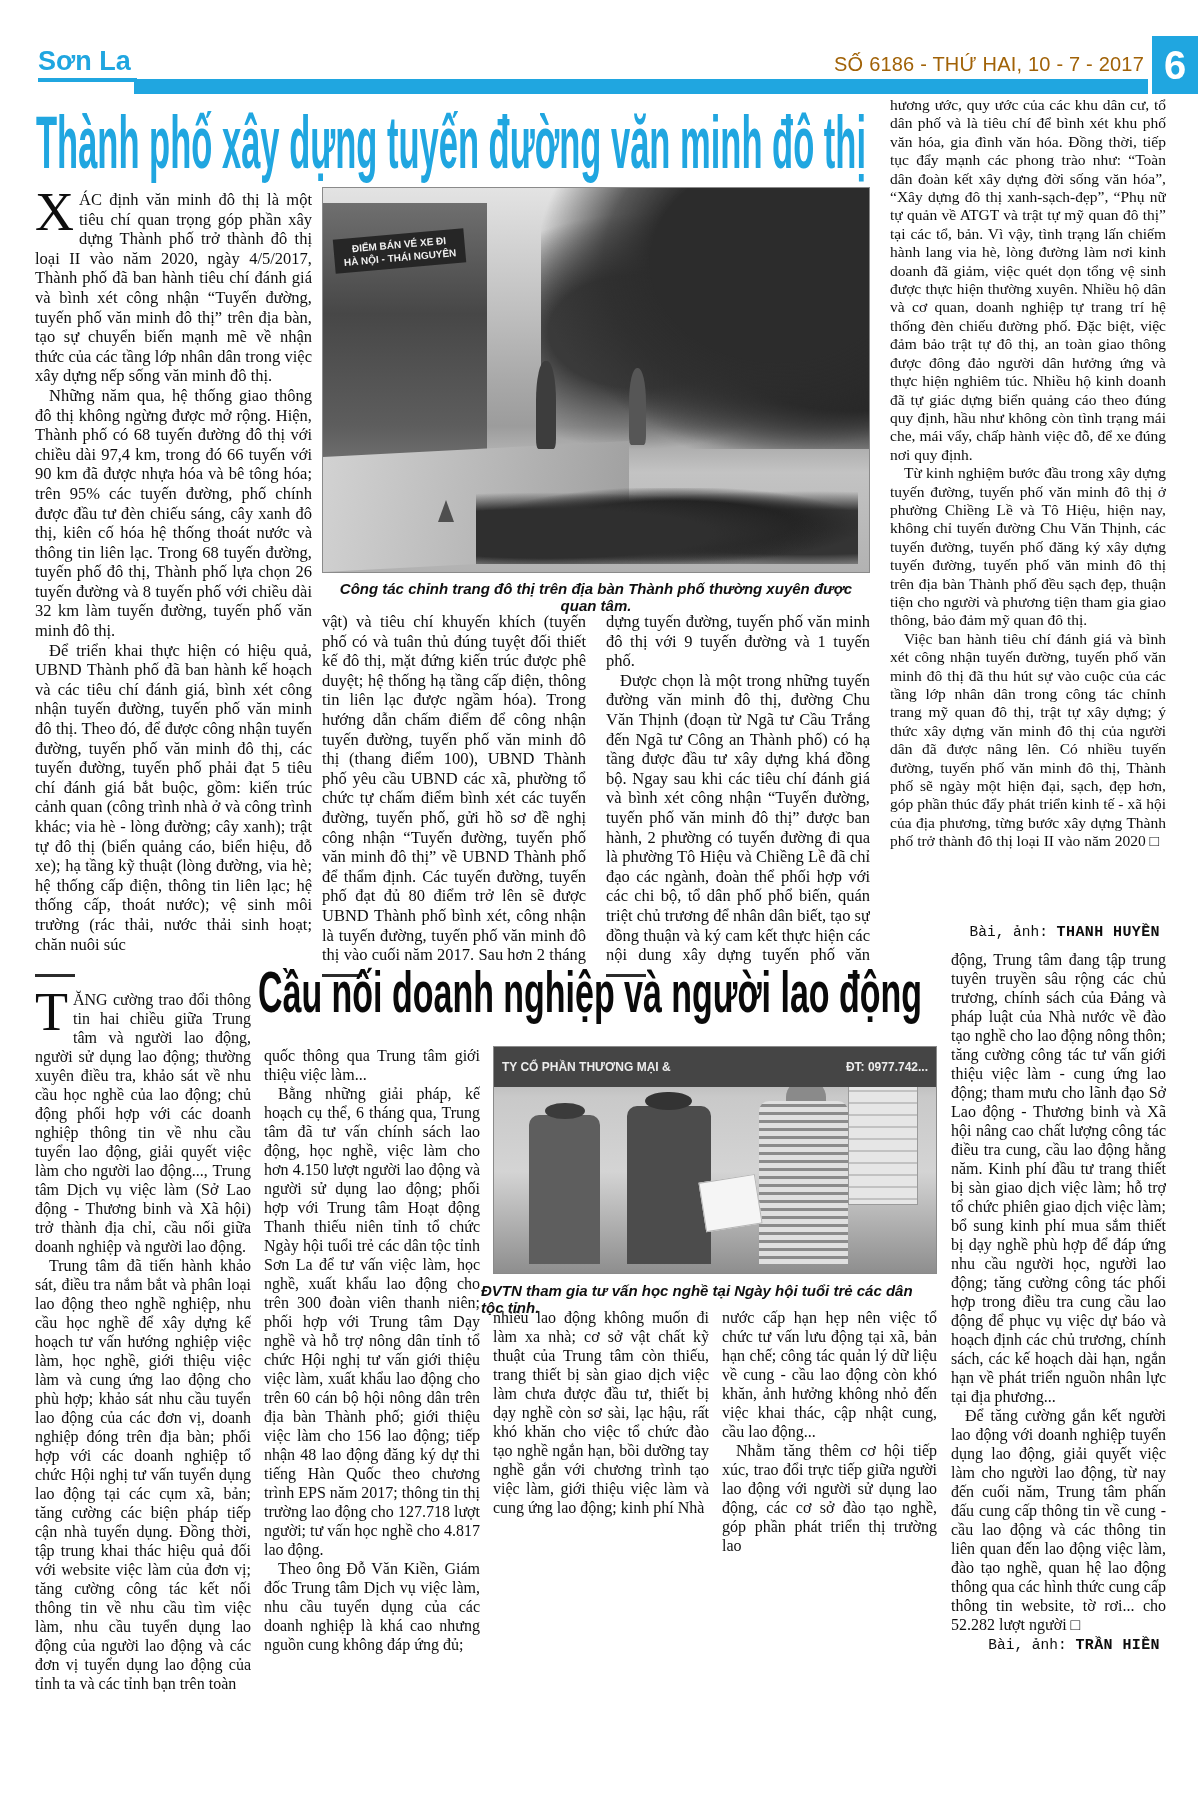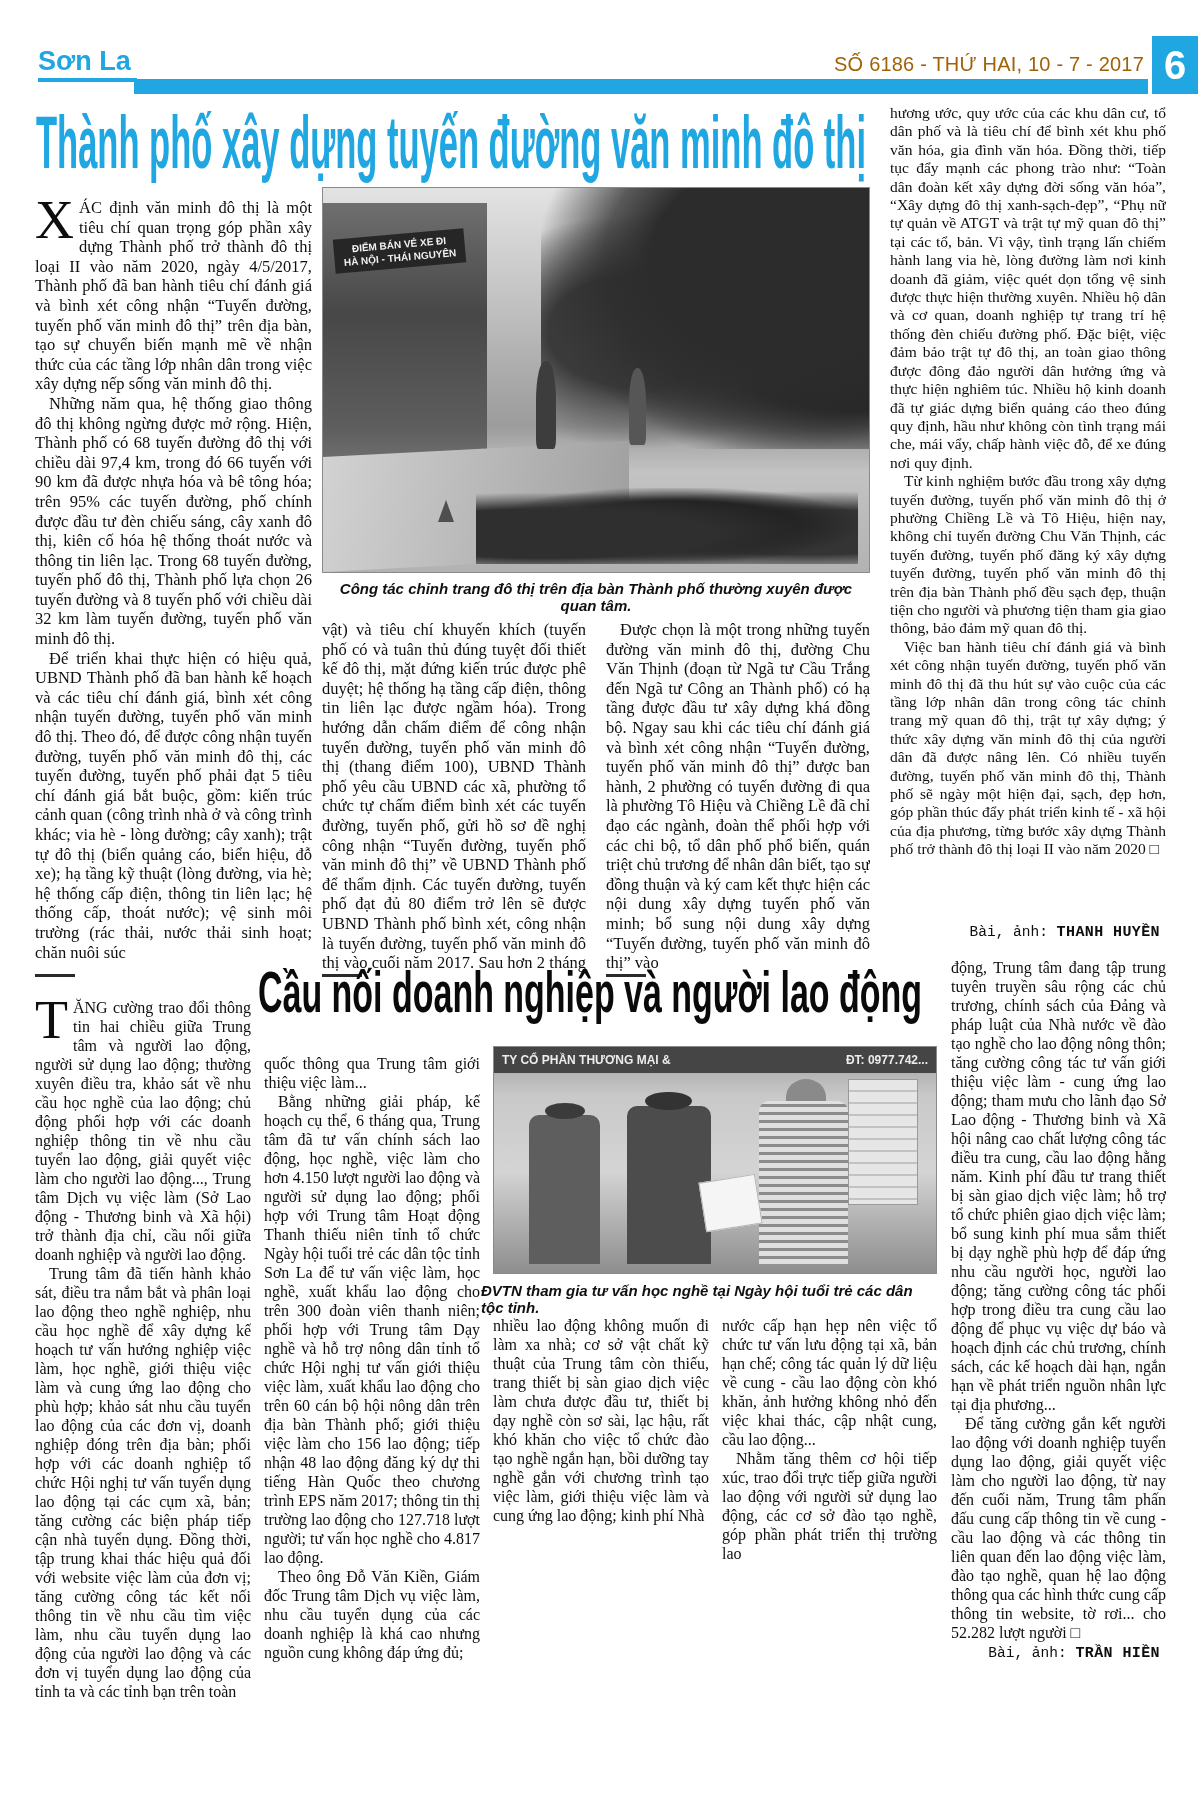--- a/index.html
+++ b/index.html
@@ -19,21 +19,21 @@
                    display:flex;align-items:center;justify-content:center;}
   .page-number-box span{color:#fff;font-family:"Liberation Sans",sans-serif;font-weight:bold;font-size:40px;line-height:1;}
 
   
   .a1-headline{position:absolute;left:34px;top:92px;overflow:visible;}
   .a1-headline text{fill:var(--accent);font-family:"Liberation Sans",sans-serif;font-weight:bold;}
   .a2-headline{position:absolute;left:256px;top:952px;overflow:visible;}
   .a2-headline text{fill:#0a0a0a;font-family:"Liberation Sans",sans-serif;font-weight:bold;}
 
   
-  .col{position:absolute;text-align:justify;overflow:hidden;line-height:19.6px;font-size:16.5px;margin-top:8px;}
+  .col{position:absolute;text-align:justify;overflow:hidden;line-height:19.6px;font-size:16.5px;}
   .col p{margin:0;}
   .col p.ind{text-indent:14px;}
   .a1-col1{left:35px;top:190px;width:277px;height:772px;}
   .a1-col2{left:322px;top:612px;width:264px;height:352px;}
   .a1-col3{left:606px;top:612px;width:264px;height:352px;}
   .a1-col4{left:890px;top:96px;width:276px;height:820px;font-size:15.5px;line-height:18.4px;}
   .a2{font-size:16px;line-height:19px;}
   .a2-col1{left:35px;top:990px;width:216px;height:726px;}
   .a2-col2{left:264px;top:1046px;width:216px;height:698px;}
   .a2-col3{left:493px;top:1308px;width:216px;height:270px;}
@@ -73,21 +73,21 @@
                radial-gradient(ellipse at 52% 48%,#222 0 42%,transparent 68%),
                radial-gradient(ellipse at 86% 58%,#343434 0 36%,transparent 66%);}
   .p1-person{position:absolute;left:39%;top:45%;width:3.6%;height:23%;background:#3d3d3d;border-radius:45% 45% 12% 12%;}
   .p1-person2{position:absolute;left:56%;top:47%;width:3.2%;height:20%;background:#565656;border-radius:45% 45% 12% 12%;}
   .p1-cone{position:absolute;left:21%;bottom:13%;width:0;height:0;
     border-left:8px solid transparent;border-right:8px solid transparent;border-bottom:22px solid #4f4f4f;}
 
   
   .a2-photo{left:493px;top:1046px;width:444px;height:228px;
     background:linear-gradient(180deg,#9d9d9d 0%,#c9c9c9 22%,#d4d4d4 55%,#8e8e8e 100%);}
-  .p2-banner{position:absolute;left:0;top:0;width:100%;height:26px;background:#454545;
+  .p2-banner{position:absolute;left:0;top:0;width:100%;height:40px;background:#454545;
     display:flex;justify-content:space-between;align-items:center;padding:0 8px;
     color:#ededed;font-family:"Liberation Sans",sans-serif;font-weight:bold;font-size:12px;}
   .p2-posters{position:absolute;right:4%;top:14%;width:16%;height:56%;background:#e6e6e6;
     background-image:repeating-linear-gradient(180deg,transparent 0 10px,#c2c2c2 10px 12px);border:1px solid #9a9a9a;}
   .p2-man-check{position:absolute;right:20%;top:24%;width:20%;height:72%;border-radius:10px 10px 0 0;
     background:repeating-linear-gradient(0deg,#e0e0e0 0 5px,#8b8b8b 5px 8px),
                repeating-linear-gradient(90deg,rgba(255,255,255,.55) 0 5px,rgba(70,70,70,.45) 5px 8px);}
   .p2-head{position:absolute;right:25%;top:14%;width:9%;height:16%;background:#8a8a8a;border-radius:50% 50% 40% 40%;}
   .p2-officer1{position:absolute;left:30%;top:26%;width:19%;height:70%;background:#4c4c4c;border-radius:10px 10px 0 0;}
   .p2-officer1 .cap{position:absolute;left:22%;top:-9%;width:56%;height:12%;background:#333;border-radius:50%;}
@@ -129,20 +129,21 @@
     <div class="p1-person2"></div>
     <div class="p1-cone"></div>
     <div class="p1-debris"></div>
   </div>
   <div class="caption a1-caption">Công tác chỉnh trang đô thị trên địa bàn Thành phố thường xuyên được quan tâm.</div>
 
   <div class="col a1-col2">
     <p>vật) và tiêu chí khuyến khích (tuyến phố có và tuân thủ đúng tuyệt đối thiết kế đô thị, mặt đứng kiến trúc được phê duyệt; hệ thống hạ tầng cấp điện, thông tin liên lạc được ngầm hóa). Trong hướng dẫn chấm điểm để công nhận tuyến đường, tuyến phố văn minh đô thị (thang điểm 100), UBND Thành phố yêu cầu UBND các xã, phường tổ chức tự chấm điểm bình xét các tuyến đường, tuyến phố, gửi hồ sơ đề nghị công nhận “Tuyến đường, tuyến phố văn minh đô thị” về UBND Thành phố để thẩm định. Các tuyến đường, tuyến phố đạt đủ 80 điểm trở lên sẽ được UBND Thành phố bình xét, công nhận là tuyến đường, tuyến phố văn minh đô thị vào cuối năm 2017. Sau hơn 2 tháng triển khai, đã có 5/12 xã, phường đăng ký xây</p>
   </div>
   <div class="col a1-col3">
+    <p>dựng tuyến đường, tuyến phố văn minh đô thị với 9 tuyến đường và 1 tuyến phố.</p>
     <p class="ind">Được chọn là một trong những tuyến đường văn minh đô thị, đường Chu Văn Thịnh (đoạn từ Ngã tư Cầu Trắng đến Ngã tư Công an Thành phố) có hạ tầng được đầu tư xây dựng khá đồng bộ. Ngay sau khi các tiêu chí đánh giá và bình xét công nhận “Tuyến đường, tuyến phố văn minh đô thị” được ban hành, 2 phường có tuyến đường đi qua là phường Tô Hiệu và Chiềng Lề đã chỉ đạo các ngành, đoàn thể phối hợp với các chi bộ, tổ dân phố phổ biến, quán triệt chủ trương để nhân dân biết, tạo sự đồng thuận và ký cam kết thực hiện các nội dung xây dựng tuyến phố văn minh; bổ sung nội dung xây dựng “Tuyến đường, tuyến phố văn minh đô thị” vào</p>
   </div>
   <div class="col a1-col4">
     <p>hương ước, quy ước của các khu dân cư, tổ dân phố và là tiêu chí để bình xét khu phố văn hóa, gia đình văn hóa. Đồng thời, tiếp tục đẩy mạnh các phong trào như: “Toàn dân đoàn kết xây dựng đời sống văn hóa”, “Xây dựng đô thị xanh-sạch-đẹp”, “Phụ nữ tự quản về ATGT và trật tự mỹ quan đô thị” tại các tổ, bản. Vì vậy, tình trạng lấn chiếm hành lang via hè, lòng đường làm nơi kinh doanh đã giảm, việc quét dọn tổng vệ sinh được thực hiện thường xuyên. Nhiều hộ dân và cơ quan, doanh nghiệp tự trang trí hệ thống đèn chiếu đường phố. Đặc biệt, việc đảm bảo trật tự đô thị, an toàn giao thông được đông đảo người dân hưởng ứng và thực hiện nghiêm túc. Nhiều hộ kinh doanh đã tự giác dựng biển quảng cáo theo đúng quy định, hầu như không còn tình trạng mái che, mái vẩy, chấp hành việc đỗ, để xe đúng nơi quy định.</p>
     <p class="ind">Từ kinh nghiệm bước đầu trong xây dựng tuyến đường, tuyến phố văn minh đô thị ở phường Chiềng Lề và Tô Hiệu, hiện nay, không chỉ tuyến đường Chu Văn Thịnh, các tuyến đường, tuyến phố đăng ký xây dựng tuyến đường, tuyến phố văn minh đô thị trên địa bàn Thành phố đều sạch đẹp, thuận tiện cho người và phương tiện tham gia giao thông, bảo đảm mỹ quan đô thị.</p>
     <p class="ind">Việc ban hành tiêu chí đánh giá và bình xét công nhận tuyến đường, tuyến phố văn minh đô thị đã thu hút sự vào cuộc của các tầng lớp nhân dân trong công tác chỉnh trang mỹ quan đô thị, trật tự xây dựng; ý thức xây dựng văn minh đô thị của người dân đã được nâng lên. Có nhiều tuyến đường, tuyến phố văn minh đô thị, Thành phố sẽ ngày một hiện đại, sạch, đẹp hơn, góp phần thúc đẩy phát triển kinh tế - xã hội của địa phương, từng bước xây dựng Thành phố trở thành đô thị loại II vào năm 2020 □</p>
   </div>
   <div class="byline byline-a1">
     <span>Bài, ảnh:</span>
     <b>THANH HUYỀN</b>

